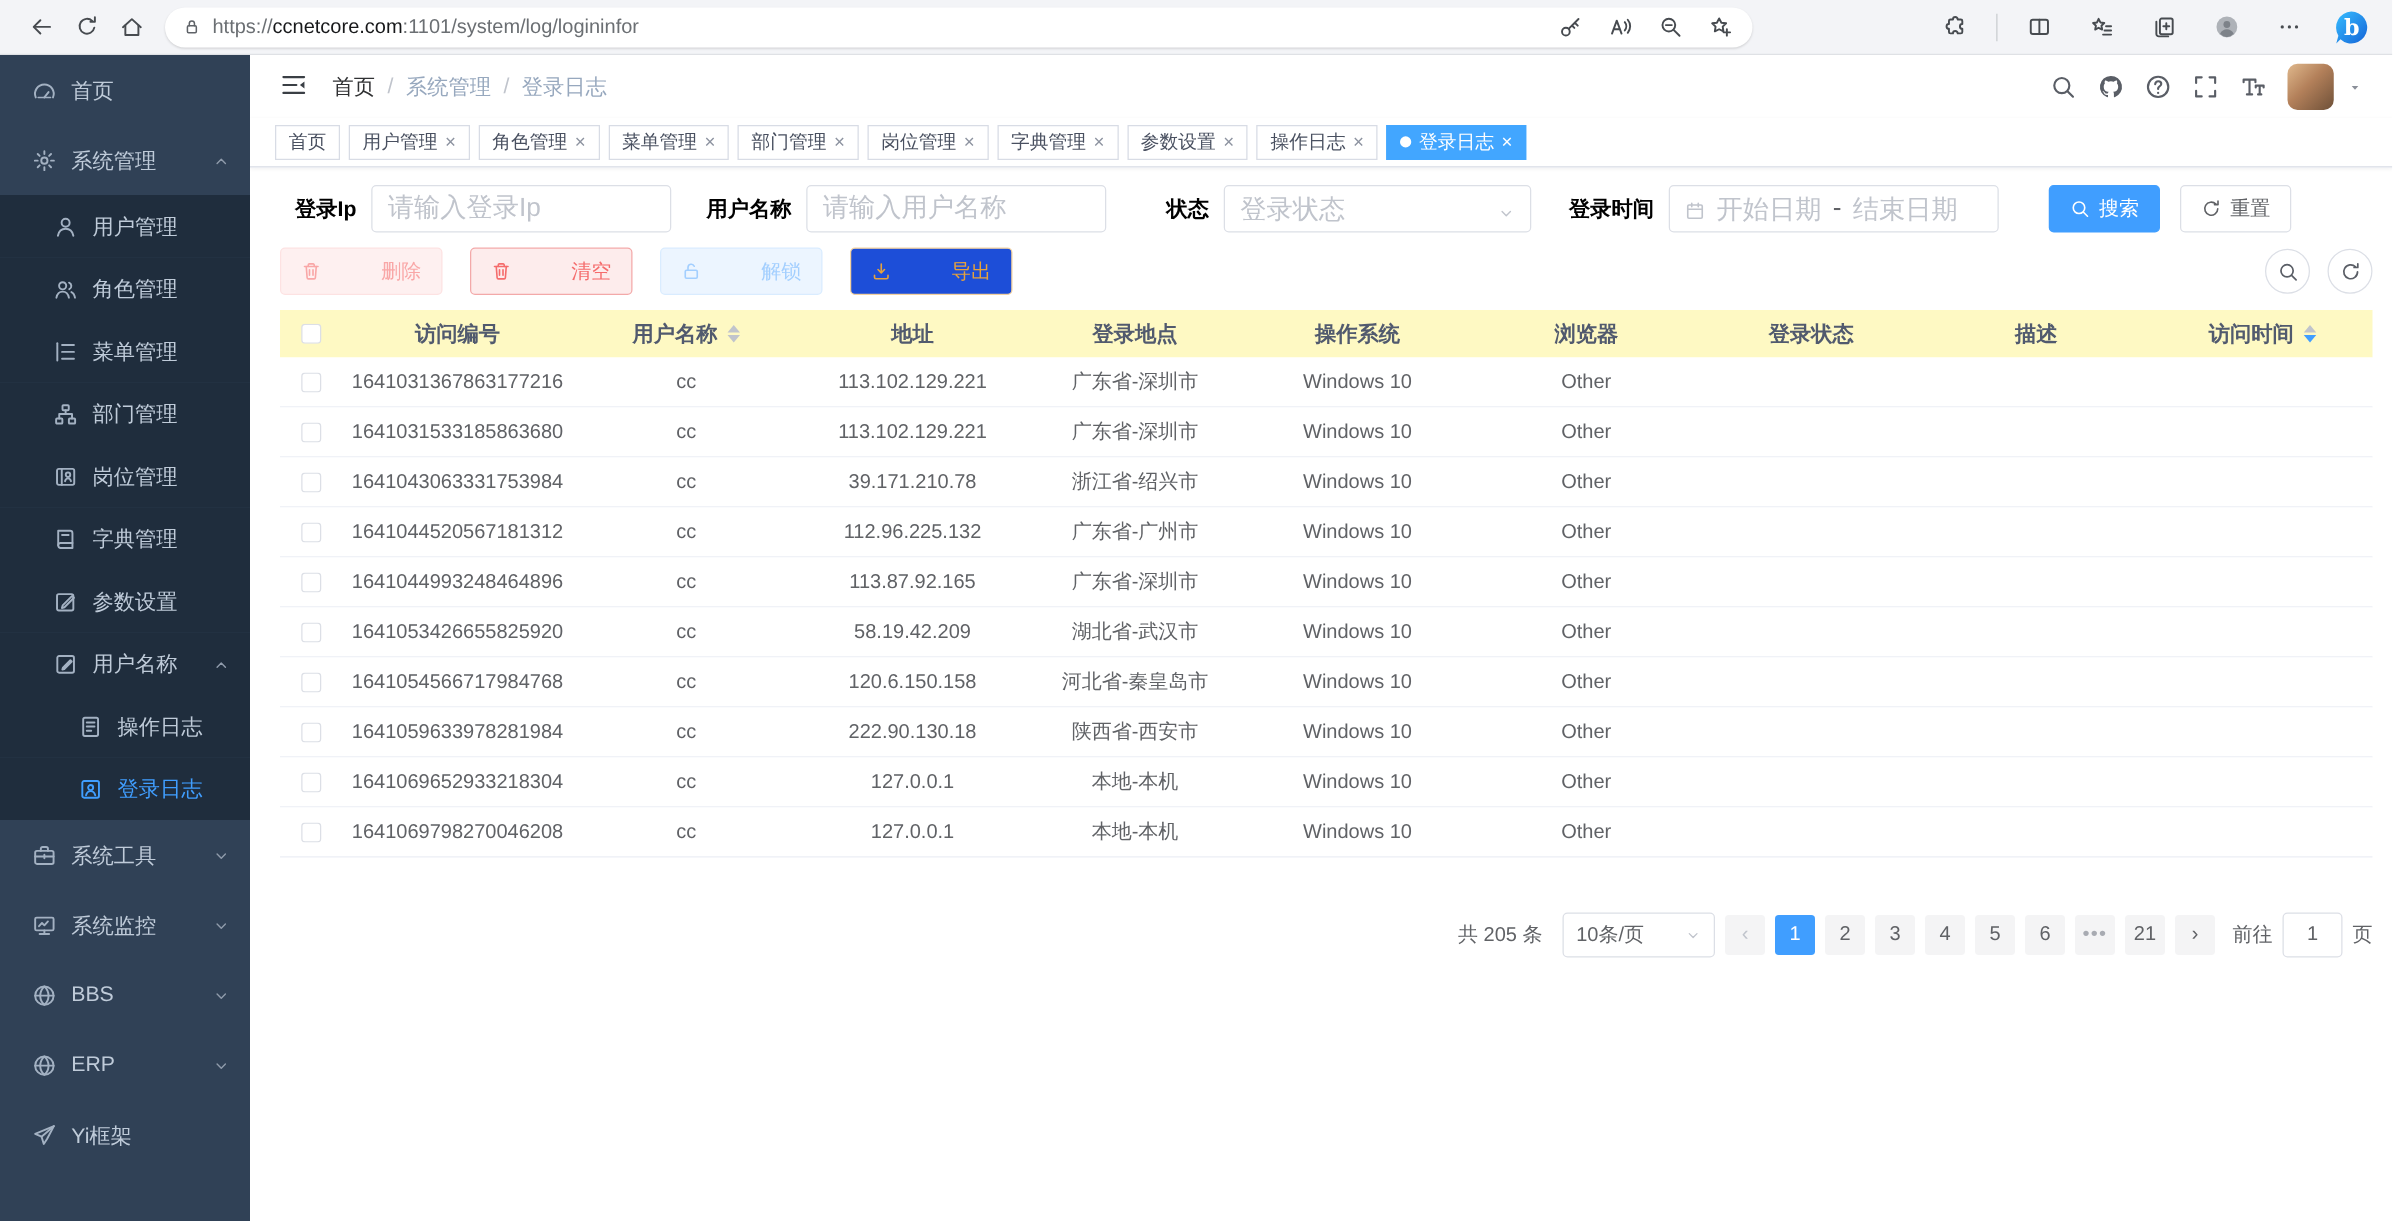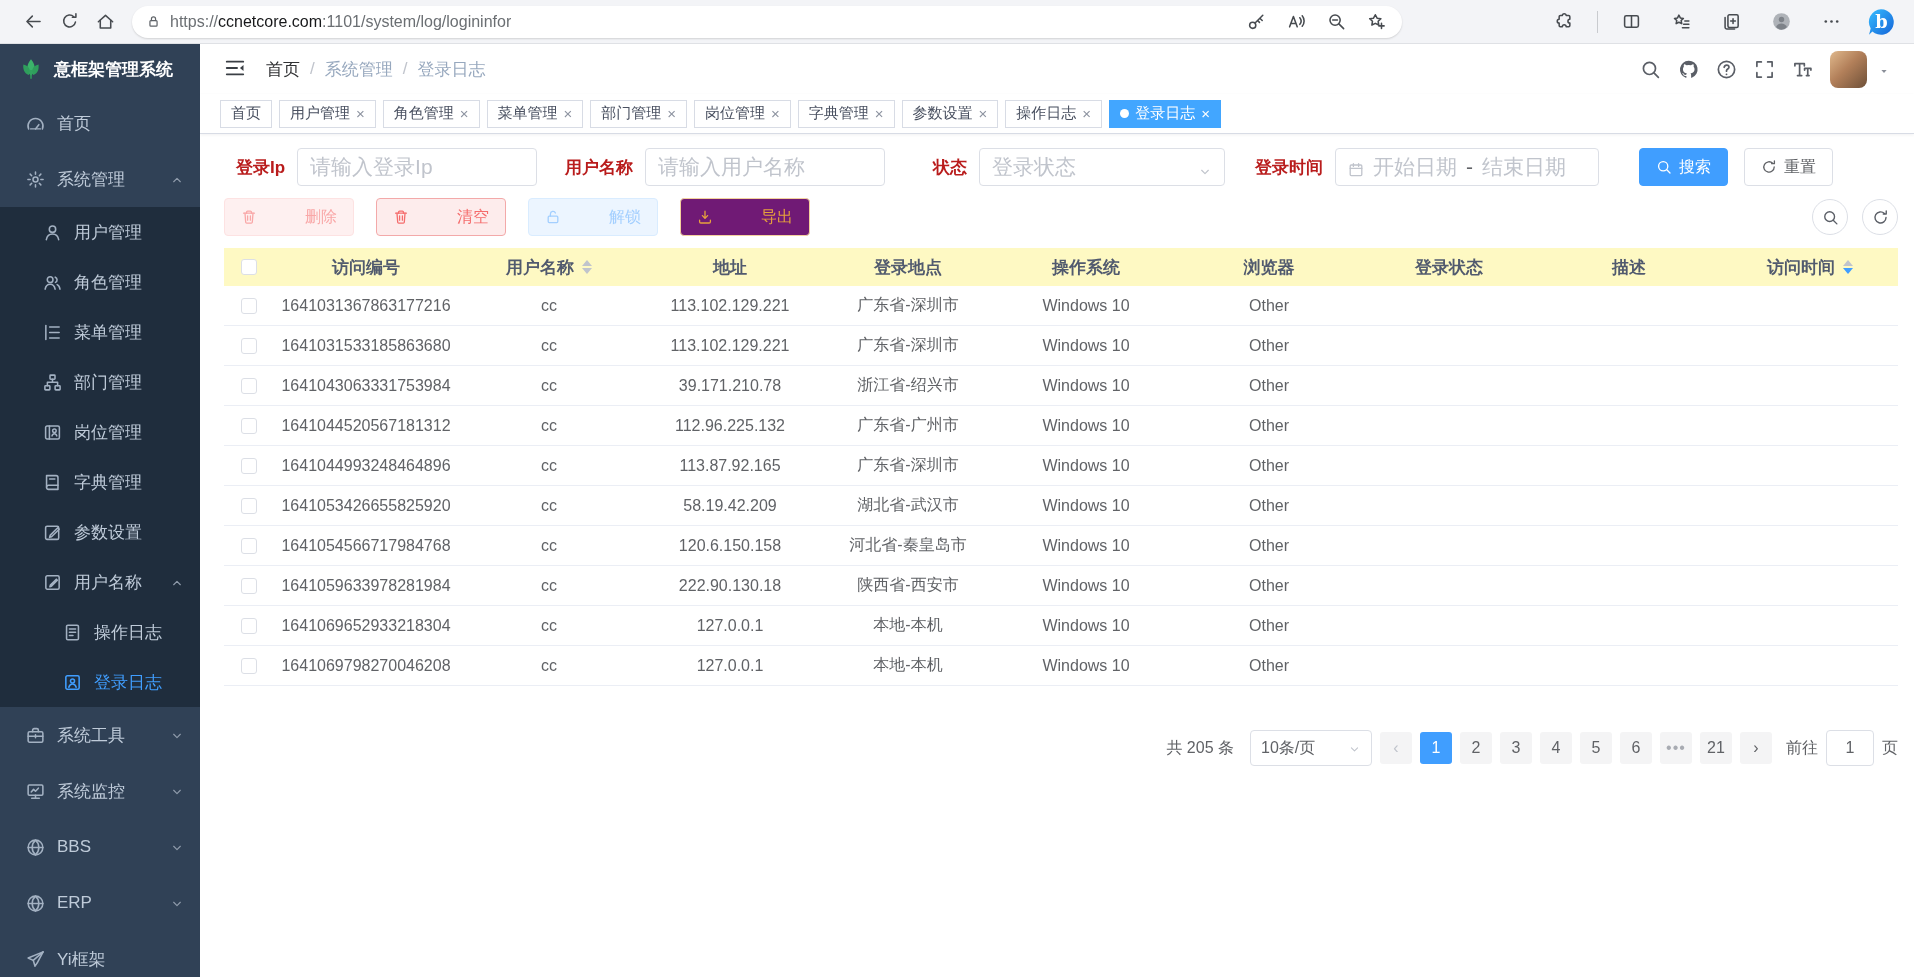--- a/index.html
+++ b/index.html
@@ -56,21 +56,21 @@
            display:flex;align-items:center;padding-left:20px;gap:7px;}
   .tag{height:28px;display:inline-flex;align-items:center;gap:6px;padding:0 10px;border:1px solid #d8dce5;
        background:#fff;color:#495060;font-size:15px;cursor:pointer;box-sizing:border-box;}
   .tag .dot{width:9px;height:9px;border-radius:50%;background:#fff;flex:none;}
   .tag .x{font-size:15px;color:#8d93a0;line-height:1;}
   .tag.active{background:#42a6ff;border-color:#42a6ff;color:#fff;}
   .tag.active .x{color:#fff;}
   
   .content{flex:1;padding:8px 16px 0 24px;position:relative;}
   .filter{display:flex;align-items:center;margin:6px 0 0 12px;height:38px;}
-  .flabel{font-weight:bold;color:#b91c1c;font-size:17px;margin:0 12px 0 0;white-space:nowrap;}
+  .flabel{font-weight:bold;color:#000000;font-size:17px;margin:0 12px 0 0;white-space:nowrap;}
   .fgap28{margin-left:28px;} .fgap48{margin-left:48px;} .fgap30{margin-left:30px;}
   .fbox{height:38px;border:1px solid #dcdfe6;border-radius:4px;background:#fff;box-sizing:border-box;
         display:flex;align-items:center;padding:0 12px;font-size:21px;color:#606266;}
   input.fbox{outline:none;}
   input.fbox::placeholder{color:#c0c4cc;}
   .w240{width:240px;}
   .fselect{width:246px;justify-content:space-between;color:#c0c4cc;cursor:pointer;}
   .fselect .sc{width:14px;height:14px;color:#c0c4cc;}
   .fselect .sc svg{width:14px;height:14px;}
   .fdate{width:264px;gap:9px;color:#c0c4cc;cursor:pointer;}
@@ -81,21 +81,21 @@
        font-size:16px;padding:0 16px;cursor:pointer;border:1px solid transparent;box-sizing:border-box;white-space:nowrap;}
   .btn .bi{width:16px;height:16px;display:flex;}
   .btn .bi svg{width:16px;height:16px;}
   .btn-primary{background:#409eff;border-color:#409eff;color:#fff;margin-left:40px;}
   .btn-plain{background:#fff;border-color:#dcdfe6;color:#606266;margin-left:16px;}
   .actions{display:flex;align-items:center;margin-top:12px;}
   .actions .btn{margin:0 22px 0 0;gap:48px;}
   .btn-danger-disabled{background:#fef0f0;border-color:#fde2e2;color:#f9a7a7;}
   .btn-danger{background:#fdecec;border-color:#f3a9a9;color:#f56c6c;}
   .btn-primary-disabled{background:#ecf5ff;border-color:#d9ecff;color:#a3cfff;}
-  .btn-warning{background:#701a75;border-color:#f3d19e;color:#e6a23c;}
+  .btn-warning{background:#1d4ed8;border-color:#f3d19e;color:#e6a23c;}
   .roundtools{margin-left:auto;display:flex;gap:14px;}
   .round{width:34px;height:34px;border-radius:50%;border:1px solid #dcdfe6;background:#fff;color:#5a5e66;
          display:flex;align-items:center;justify-content:center;cursor:pointer;}
   .round svg{width:17px;height:17px;}
   
   .table{margin-top:12px;}
   .trow{display:grid;grid-template-columns:50px 184px 182px 180px 176px 180px 186px 174px 186px 1fr;align-items:center;}
   .thead{background:#fef9c3;height:38px;color:#515a6e;font-weight:bold;font-size:17px;}
   .tbody .trow{height:39px;border-bottom:1px solid #ebeef5;font-size:16px;color:#606266;background:#fff;}
   .tcell{text-align:center;white-space:nowrap;overflow:hidden;display:flex;align-items:center;justify-content:center;gap:5px;}
@@ -226,29 +226,20 @@
             <path d="M8 1.2a6.8 6.8 0 1 1-4.6 11.8L1.6 14.8l.9-3.3A6.8 6.8 0 0 1 8 1.2Z" fill="url(#bggrad)"></path>
             <text x="8.2" y="11.4" text-anchor="middle" font-size="9.5" font-weight="bold" fill="#fff" font-family="DejaVu Serif,serif">b</text>
           </svg>
         </span>
     </span>
   </div>
 
   <div class="app">
 
     <div class="sidebar">
-      <div class="logo">
-        <svg viewBox="0 0 24 24">
-            <path d="M12 2c2.6 3 3.8 6 3.2 9.4-.5 2.8-2 4.8-3.2 6-1.2-1.2-2.7-3.2-3.2-6C8.2 8 9.4 5 12 2Z" fill="#3bb36a"></path>
-            <path d="M5 7c3 .6 5 2.2 5.8 4.8.6 2-.2 3.8-.8 4.8-2.2-.9-3.9-2.2-4.6-4.4C4.7 10 4.7 8.5 5 7Z" fill="#2f9e5c"></path>
-            <path d="M19 7c-3 .6-5 2.2-5.8 4.8-.6 2 .2 3.8.8 4.8 2.2-.9 3.9-2.2 4.6-4.4.5-1.5.5-3 .4-5.2Z" fill="#2f9e5c"></path>
-            <path d="M12 12v8" stroke="#2f9e5c" stroke-width="1.4"></path>
-          </svg>
-        <span>意框架管理系统</span>
-      </div>
       <div id="menu">
           <div class="menu-item lvl1">
             <span class="mi">
               <svg viewBox="0 0 16 16" width="100%" height="100%" fill="none" stroke="currentColor" stroke-width="1.3" stroke-linecap="round" stroke-linejoin="round">
                 <path d="M2.2 12.6a6.3 6.3 0 1 1 11.6 0"></path>
                 <path d="M8 12.6 10.8 9"></path>
                 <path d="M3.8 12.6h8.4" stroke-width="1"></path>
               </svg>
             </span>
             <span>首页</span>

